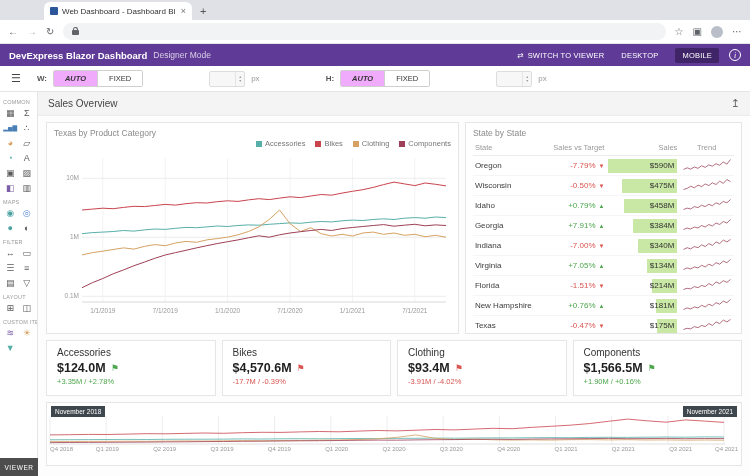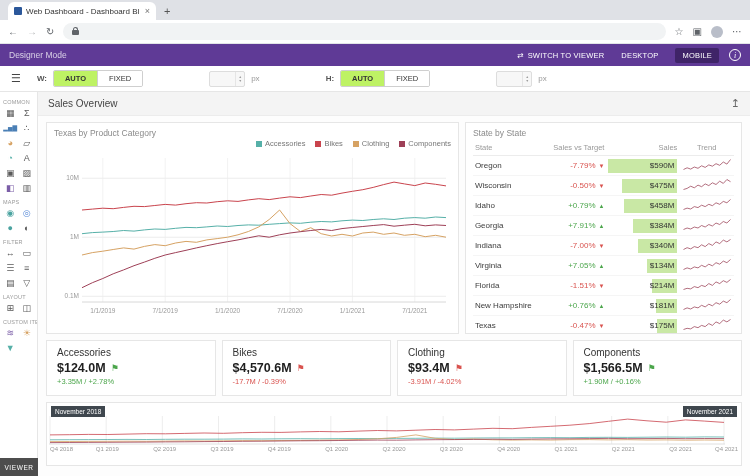--- a/index.html
+++ b/index.html
@@ -1,21 +1,21 @@
 <!DOCTYPE html>
 <html><head>
 <meta charset="utf-8">
 <style>
   *{margin:0;padding:0;box-sizing:border-box;}
   html,body{width:750px;height:476px;}
   body{font-family:"Liberation Sans","DejaVu Sans",sans-serif;font-size:9px;color:#333;background:#fff;overflow:hidden;position:relative;}
 
   
   .tabstrip{height:20px;background:#dfe1e6;display:flex;align-items:flex-end;padding-left:8px;}
-  .tab{width:148px;height:18px;background:#fff;border-radius:6px 6px 0 0;display:flex;align-items:center;padding:0 6px;gap:4px;font-size:8px;}
+  .tab{width:148px;height:18px;background:#fff;border-radius:6px 6px 0 0;display:flex;align-items:center;padding:0 6px;gap:4px;font-size:8px;margin-left:36px;}
   .favicon{width:8px;height:8px;background:#2b579a;border-radius:1px;flex:none;}
   .tab-title{flex:1;white-space:nowrap;overflow:hidden;color:#333;}
   .tab-close{color:#777;font-size:9px;cursor:default;}
   .newtab{margin:0 0 3px 8px;color:#555;font-size:11px;line-height:11px;}
   .urlrow{height:24px;background:#ffffff;border-bottom:1px solid #e3e5e8;display:flex;align-items:center;padding:0 8px;gap:9px;}
   .navic{color:#5f6368;font-size:10px;}
   .urlpill{flex:1;height:17px;background:#f1f3f4;border-radius:9px;display:flex;align-items:center;gap:6px;padding:0 9px;font-size:8px;color:#202124;overflow:hidden;white-space:nowrap;}
   .lock{width:7px;height:5px;background:#5f6368;border-radius:1px;position:relative;margin-top:2px;flex:none;}
   .lock::before{content:"";position:absolute;top:-3px;left:1px;width:3px;height:3px;border:1px solid #5f6368;border-bottom:none;border-radius:3px 3px 0 0;}
   .bricon{color:#5f6368;font-size:10px;}
@@ -30,21 +30,21 @@
   .hdrbtn{font-size:7.5px;padding:3px 7px;border-radius:2px;letter-spacing:.2px;}
   .hdrbtn.sel{background:#3f2468;}
   .infobtn{width:12px;height:12px;border:1px solid #fff;border-radius:50%;display:flex;align-items:center;justify-content:center;font-size:8px;font-style:italic;font-family:"Liberation Serif",serif;}
 
   
   .toolbar{height:26px;background:#fff;border-bottom:1px solid #e6e6e6;display:flex;align-items:center;padding:0 11px;gap:6px;}
   .hamb{font-size:11px;color:#444;margin-right:10px;}
   .dim-label{font-size:8px;color:#555;font-weight:bold;}
   .seg{display:flex;border:1px solid #cfcfcf;border-radius:2px;overflow:hidden;margin-right:4px;}
   .seg span{padding:3px 11px;font-size:7.5px;color:#333;}
-  .seg .on{background:#bef264;font-weight:bold;}
+  .seg .on{background:#f0abfc;font-weight:bold;font-style:italic;}
   .seg .off{background:#fff;border-left:1px solid #cfcfcf;}
   .spin{width:36px;height:16px;border:1px solid #ddd;border-radius:2px;background:#f7f7f7;margin-left:56px;display:flex;}
   .spin .sp-val{flex:1;}
   .spin .sp-arr{width:9px;display:flex;flex-direction:column;align-items:center;justify-content:center;font-size:4px;color:#999;line-height:4px;border-left:1px solid #e5e5e5;}
   .px{font-size:8px;color:#999;margin-right:8px;}
   .gapH{margin-left:52px;}
 
   
   .sidebar{position:absolute;left:0;top:92px;bottom:0;width:38px;background:#fff;border-right:1px solid #e6e6e6;padding:3px 0 20px;overflow:hidden;}
   .section-label{font-size:5.5px;color:#9a9a9a;padding:4px 3px 2px;letter-spacing:.2px;white-space:nowrap;}
@@ -112,20 +112,21 @@
   <div class="urlpill">
     <span class="lock"></span>
   </div>
   <span class="bricon">☆</span>
   <span class="bricon">▣</span>
   <span class="avatar"></span>
   <span class="bricon">⋯</span>
 </div>
 
 <div class="appheader">
+  <span class="app-title">DevExpress Blazor Dashboard</span>
   <span class="app-mode">Designer Mode</span>
   <div class="hdr-right">
     <span class="switchbtn">
       <span>⇄</span>
       <span>SWITCH TO VIEWER</span>
     </span>
     <span class="hdrbtn">DESKTOP</span>
     <span class="hdrbtn sel">MOBILE</span>
     <span class="infobtn">i</span>
   </div>

